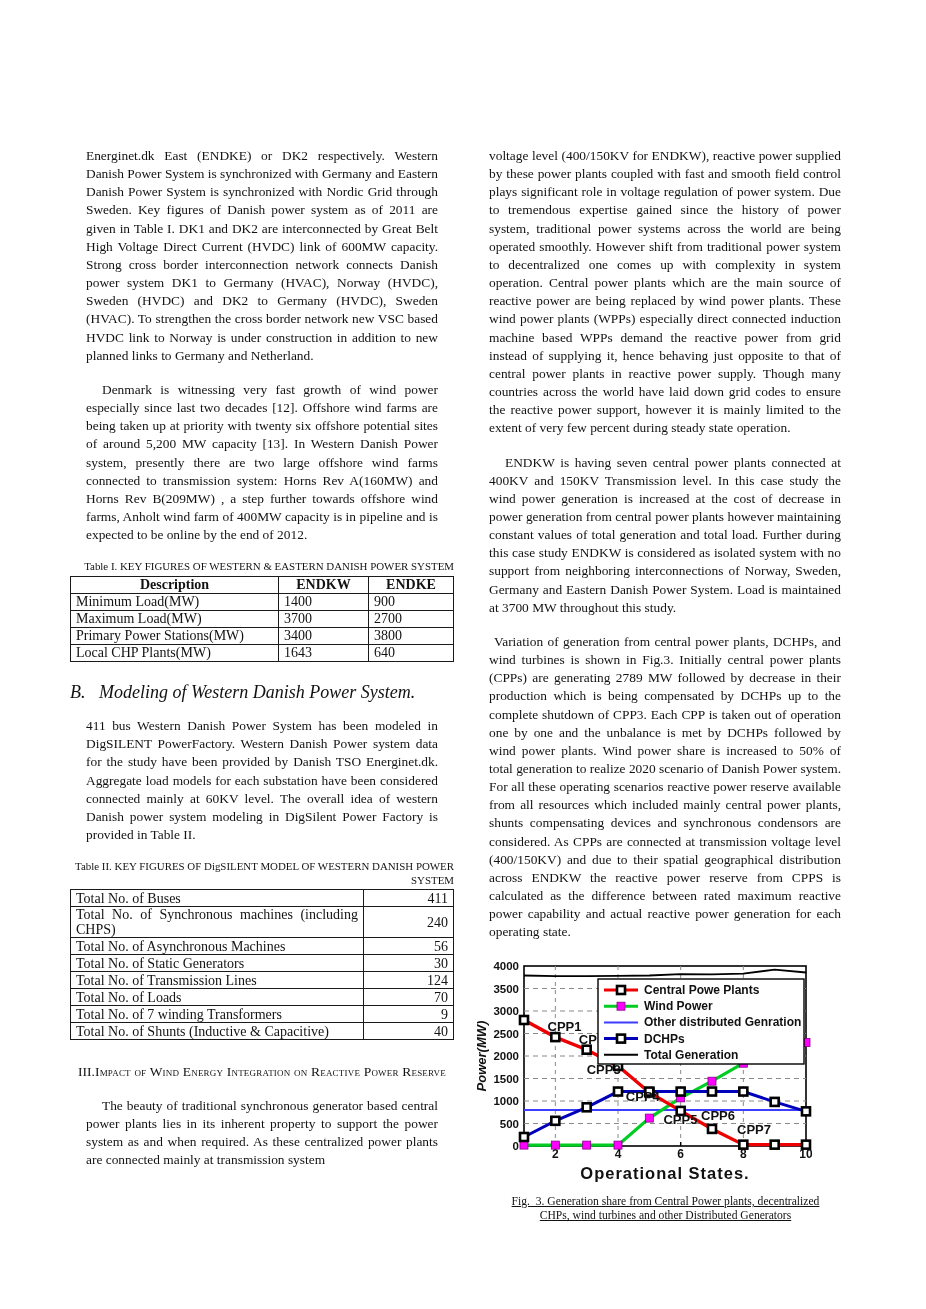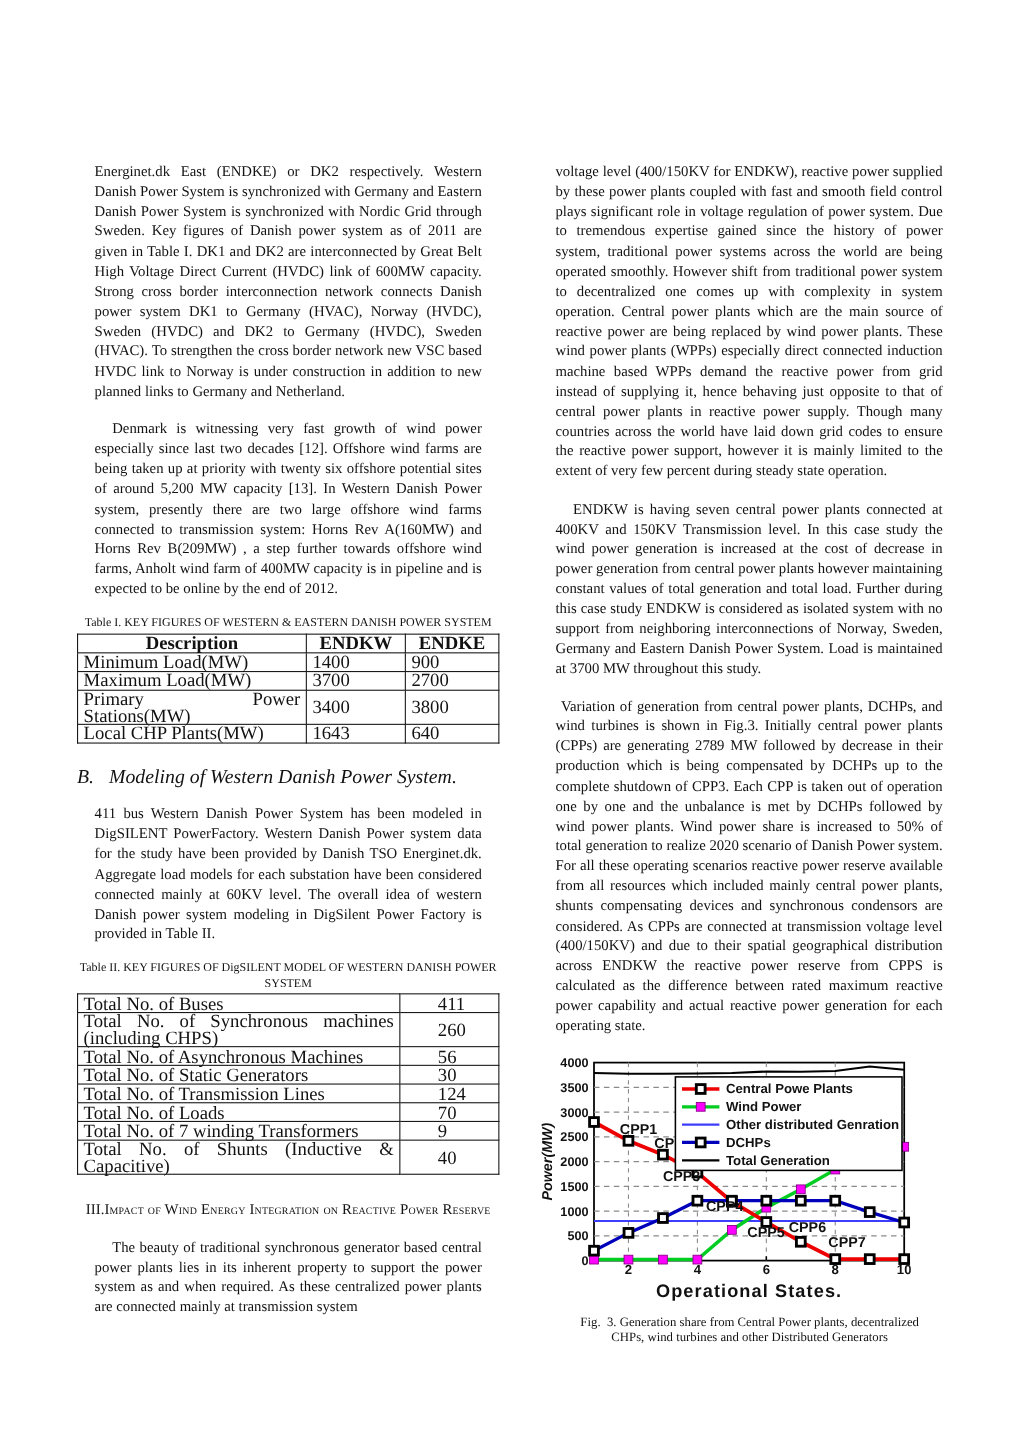--- a/index.html
+++ b/index.html
@@ -7,49 +7,50 @@
     width:926px; height:1309px; position:relative;
     background:#ffffff; color:#121212;
     font-family:"Liberation Serif", serif;
     overflow:hidden;
   }
   .col {
     position:absolute; top:131px; width:384px;
     font-size:13.4px; line-height:18.15px; text-align:justify;
   }
   .col-left  { left:70px; }
-  .col-right { left:489px; }
+  .col-right { left:473px; }
   p { margin:16px; }
   .indent { text-indent:16px; }
   .tiny-indent { text-indent:5px; }
 
   .tbl-caption {
-    margin-top:2px; font-size:10.9px; line-height:13.6px; text-align:center;
-  }
-  table { border-collapse:collapse; width:100%; font-size:17px; margin-top:2px; }
+    margin-top:2px; font-size:10.9px; line-height:13.6px; text-align:right;
+  }
+  table { border-collapse:collapse; width:100%; font-size:14px; margin-top:2px; }
   td, th { border:1.2px solid #1a1a1a; padding:0 5px; height:16px; line-height:15px; }
   #table1 th { font-weight:bold; text-align:center; }
   #table1 td.num { text-align:left; }
-  #table2 td.num { text-align:left; width:50px;padding-left:34px; }
+  #table2 td.num { text-align:right; width:50px;padding-left:34px; }
 
   .sec-b {
     margin-top:21px; margin-bottom:4px; font-style:italic; font-size:18px;
     text-align:left; white-space:pre-wrap;
   }
   .sec3 {
     margin-top:23px; margin-bottom:6px; text-align:center; font-size:13.5px;
     line-height:17.5px; text-align:center;
   }
   .sec3 .num { }
   .smallcaps { font-variant:small-caps; letter-spacing:0.2px; }
 
   .figure-block { margin-top:12px; margin-left:1px; }
   .fig-caption {
     margin-top:6px; font-size:11.6px; line-height:14.6px; text-align:center;
     white-space:pre-wrap;
+    text-decoration:underline;
   }
   svg text { font-family:"Liberation Sans", sans-serif; }
 </style>
 </head>
 <body>
 
 <div class="col col-left">
   <p>Energinet.dk East (ENDKE) or DK2 respectively. Western Danish Power System is synchronized with Germany and Eastern Danish Power System is synchronized with Nordic Grid through Sweden. Key figures of Danish power system as of 2011 are given in Table I. DK1 and DK2 are interconnected by Great Belt High Voltage Direct Current (HVDC) link of 600MW capacity. Strong cross border interconnection network connects Danish power system DK1 to Germany (HVAC), Norway (HVDC), Sweden (HVDC) and DK2 to Germany (HVDC), Sweden (HVAC). To strengthen the cross border network new VSC based HVDC link to Norway is under construction in addition to new planned links to Germany and Netherland.</p>
   <p class="indent">Denmark is witnessing very fast growth of wind power especially since last two decades [12]. Offshore wind farms are being taken up at priority with twenty six offshore potential sites of around 5,200 MW capacity [13]. In Western Danish Power system, presently  there  are two large offshore wind farms connected to transmission system: Horns Rev A(160MW) and Horns Rev B(209MW) , a step further towards offshore wind farms, Anholt wind farm of 400MW capacity is in pipeline and is expected to be online by the end of 2012.</p>
 
@@ -97,21 +98,21 @@
 
   <div class="tbl-caption">Table II. KEY FIGURES OF DigSILENT MODEL OF WESTERN DANISH POWER SYSTEM</div>
   <table id="table2">
     <tbody id="table2-body">
         <tr>
           <td>Total No. of Buses</td>
           <td class="num">411</td>
         </tr>
         <tr>
           <td>Total No. of Synchronous machines (including CHPS)</td>
-          <td class="num">260</td>
+          <td class="num">240</td>
         </tr>
         <tr>
           <td>Total No. of Asynchronous Machines</td>
           <td class="num">56</td>
         </tr>
         <tr>
           <td>Total No. of Static Generators</td>
           <td class="num">30</td>
         </tr>
         <tr>

